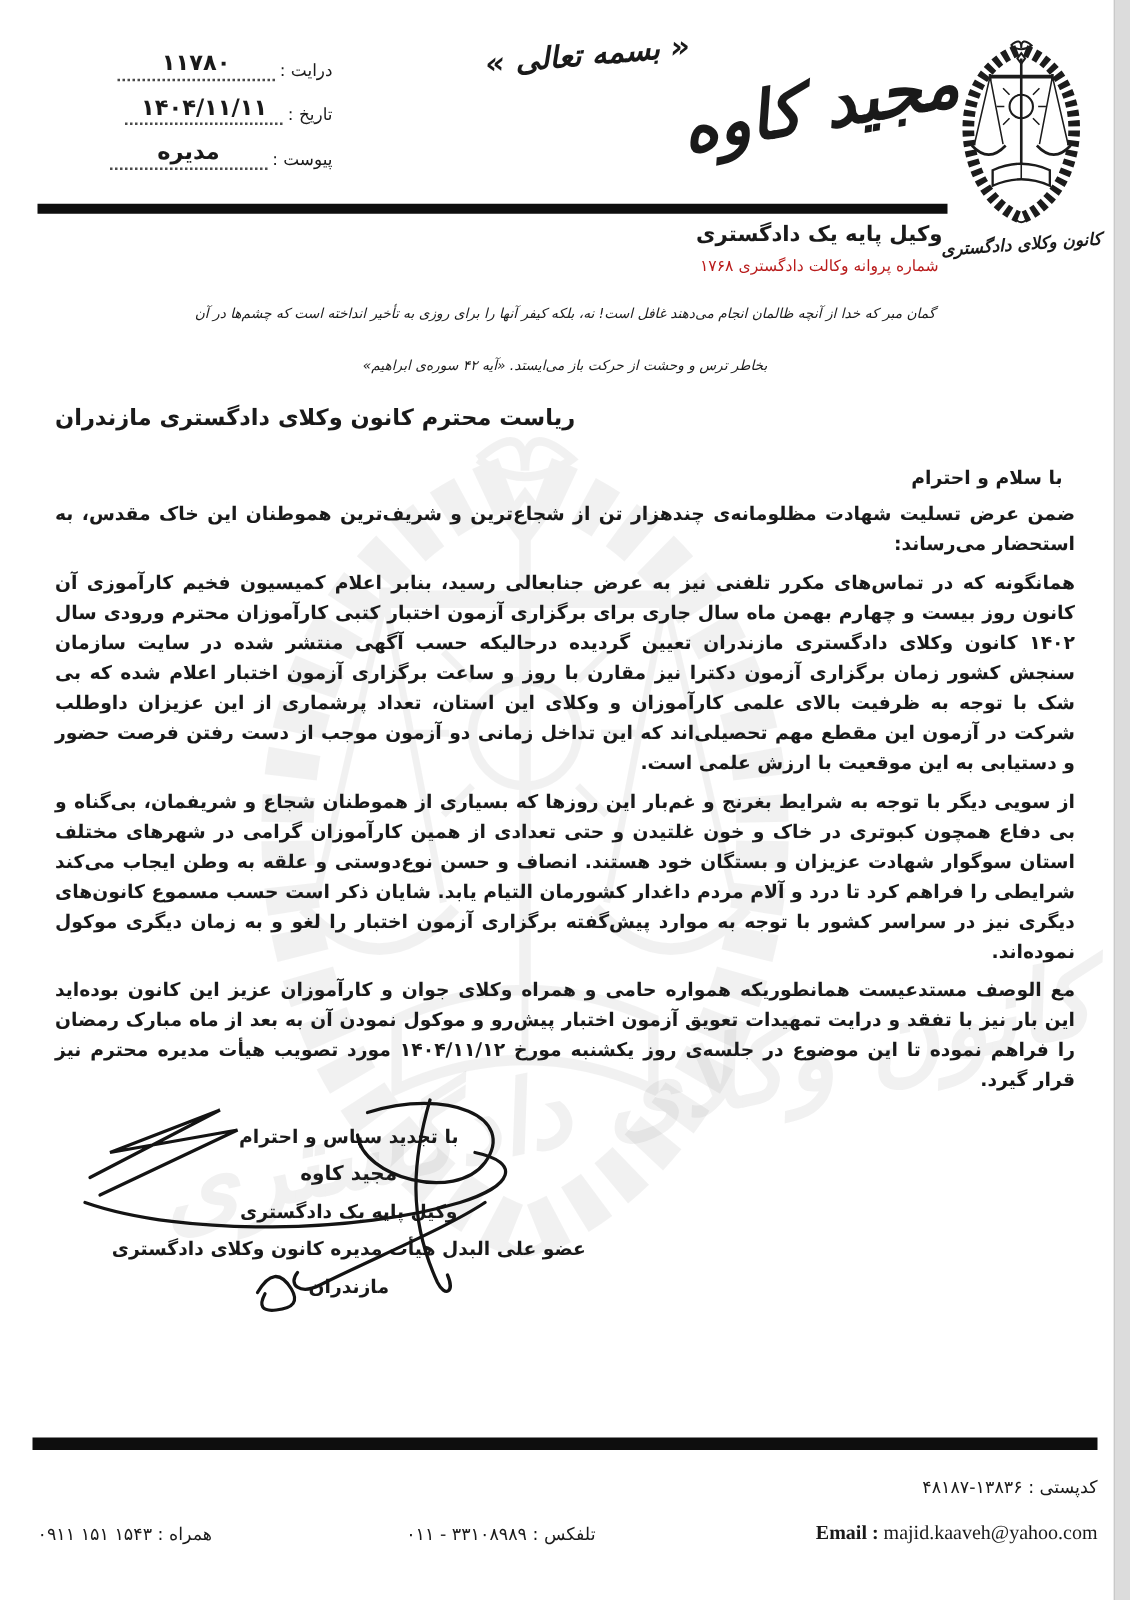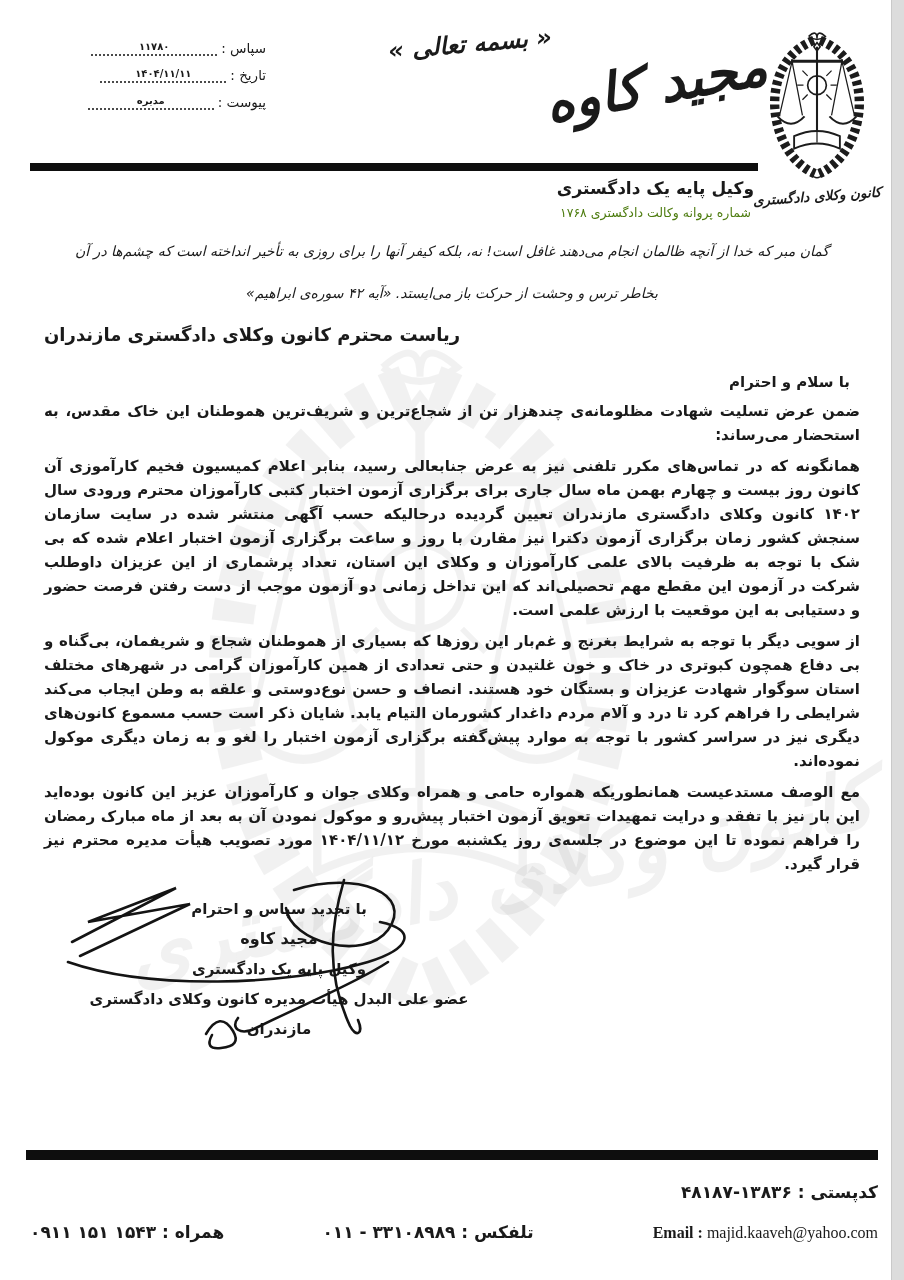--- a/index.html
+++ b/index.html
@@ -13,38 +13,38 @@
   
   .watermark{position:absolute;z-index:0;pointer-events:none;}
   .wm-emblem{left:140px;top:330px;opacity:0.075;}
   .wm-caption{left:120px;top:830px;opacity:0.08;font-size:80px;font-weight:700;
     font-style:italic;white-space:nowrap;transform:rotate(-12deg);direction:rtl;color:#555;}
   
   .header{position:absolute;top:0;left:0;right:0;height:232px;z-index:2;}
   .ref-fields{position:absolute;left:56px;top:40px;width:210px;}
   .ref-row{display:flex;direction:rtl;align-items:flex-end;margin-bottom:11px;}
   .ref-label{font-size:13.5px;white-space:nowrap;margin-left:4px;}
-  .ref-value{font-size:10px;font-weight:700;text-align:center;min-width:118px;
+  .ref-value{font-size:18px;font-weight:700;text-align:center;min-width:118px;
     border-bottom:2px dotted #4a4a4a;padding:0 4px 1px;line-height:1.2;}
   .basmala{position:absolute;left:388px;top:30px;font-size:24px;font-weight:700;
     font-style:italic;transform:rotate(-5deg);direction:rtl;white-space:nowrap;}
   .letterhead-name{position:absolute;left:548px;top:58px;width:220px;
     font-size:54px;font-weight:700;font-style:italic;line-height:1;
     transform:rotate(-10deg);direction:rtl;white-space:nowrap;}
   .emblem-col{position:absolute;right:16px;top:28px;width:142px;text-align:center;}
   .emblem-caption{margin-top:4px;font-size:13.5px;font-style:italic;font-weight:700;
     direction:rtl;transform:rotate(-4deg);white-space:nowrap;}
   .header-divider{position:absolute;left:30px;top:163px;width:728px;height:8px;
     background:#0e0e0e;}
   .subtitle{position:absolute;right:150px;top:178px;text-align:center;direction:rtl;}
   .attorney-title{font-size:17px;font-weight:700;letter-spacing:0.5px;}
-  .license-line{font-size:12.5px;margin-top:7px;color:#4d7c0f;}
+  .license-line{font-size:12.5px;margin-top:7px;color:#b91c1c;}
   
   .content{position:absolute;top:230px;left:44px;right:44px;z-index:2;}
-  .quote{direction:rtl;text-align:center;font-size:14px;font-style:italic;
+  .quote{direction:rtl;text-align:center;font-size:11px;font-style:italic;
     line-height:42px;margin-bottom:4px;}
   .recipient{direction:rtl;text-align:left;font-size:18px;font-weight:700;
     margin:10px 6px 0 0;}
   .salutation{direction:rtl;text-align:right;font-size:15px;font-weight:700;
     margin:28px 10px 8px 0;}
   .para{direction:rtl;text-align:justify;font-size:15px;font-weight:700;
     line-height:24px;margin:0 0 7px 0;}
   
   .signature{position:relative;width:410px;margin:14px 0 0 30px;
     text-align:center;direction:rtl;padding-top:4px;}
@@ -52,21 +52,21 @@
   .sig-name{font-size:16px;}
   .sig-scribble{position:absolute;left:-18px;top:-14px;width:440px;height:190px;
     overflow:visible;pointer-events:none;}
   
   .footer{position:absolute;left:0;right:0;top:1150px;z-index:2;}
   .footer-bar{margin:0 26px;height:10px;background:#0e0e0e;}
   .f-row{display:flex;direction:rtl;justify-content:space-between;
     align-items:flex-end;padding:0 26px 0 30px;}
   .f-row1{margin-top:22px;}
   .f-row2{margin-top:20px;}
-  .f-item{font-size:17px;font-weight:700;direction:rtl;white-space:nowrap;text-align:center;}
+  .f-item{font-size:14px;font-weight:400;direction:rtl;white-space:nowrap;text-align:center;}
   .f-email{direction:ltr;font-family:"Liberation Serif",serif;font-size:16px;
     font-weight:400;white-space:nowrap;margin-left:21px;}
   .f-email .f-email-label{font-weight:700;}
   svg{display:block;}
 </style>
 </head>
 <body>
 
 <div class="page">
 
@@ -92,21 +92,21 @@
         <path d="M60 99 L60 110" stroke-width="1.2"></path>
       </g>
     </svg>
   </div>
   <div class="watermark wm-caption">کانون وکلای دادگستری</div>
 
   <div class="header">
 
     <div class="ref-fields">
       <div class="ref-row">
-        <span class="ref-label">سپاس :</span>
+        <span class="ref-label">درایت :</span>
         <span class="ref-value">۱۱۷۸۰</span>
       </div>
       <div class="ref-row">
         <span class="ref-label">تاریخ :</span>
         <span class="ref-value">۱۴۰۴/۱۱/۱۱</span>
       </div>
       <div class="ref-row">
         <span class="ref-label">پیوست :</span>
         <span class="ref-value">مدیره</span>
       </div>

